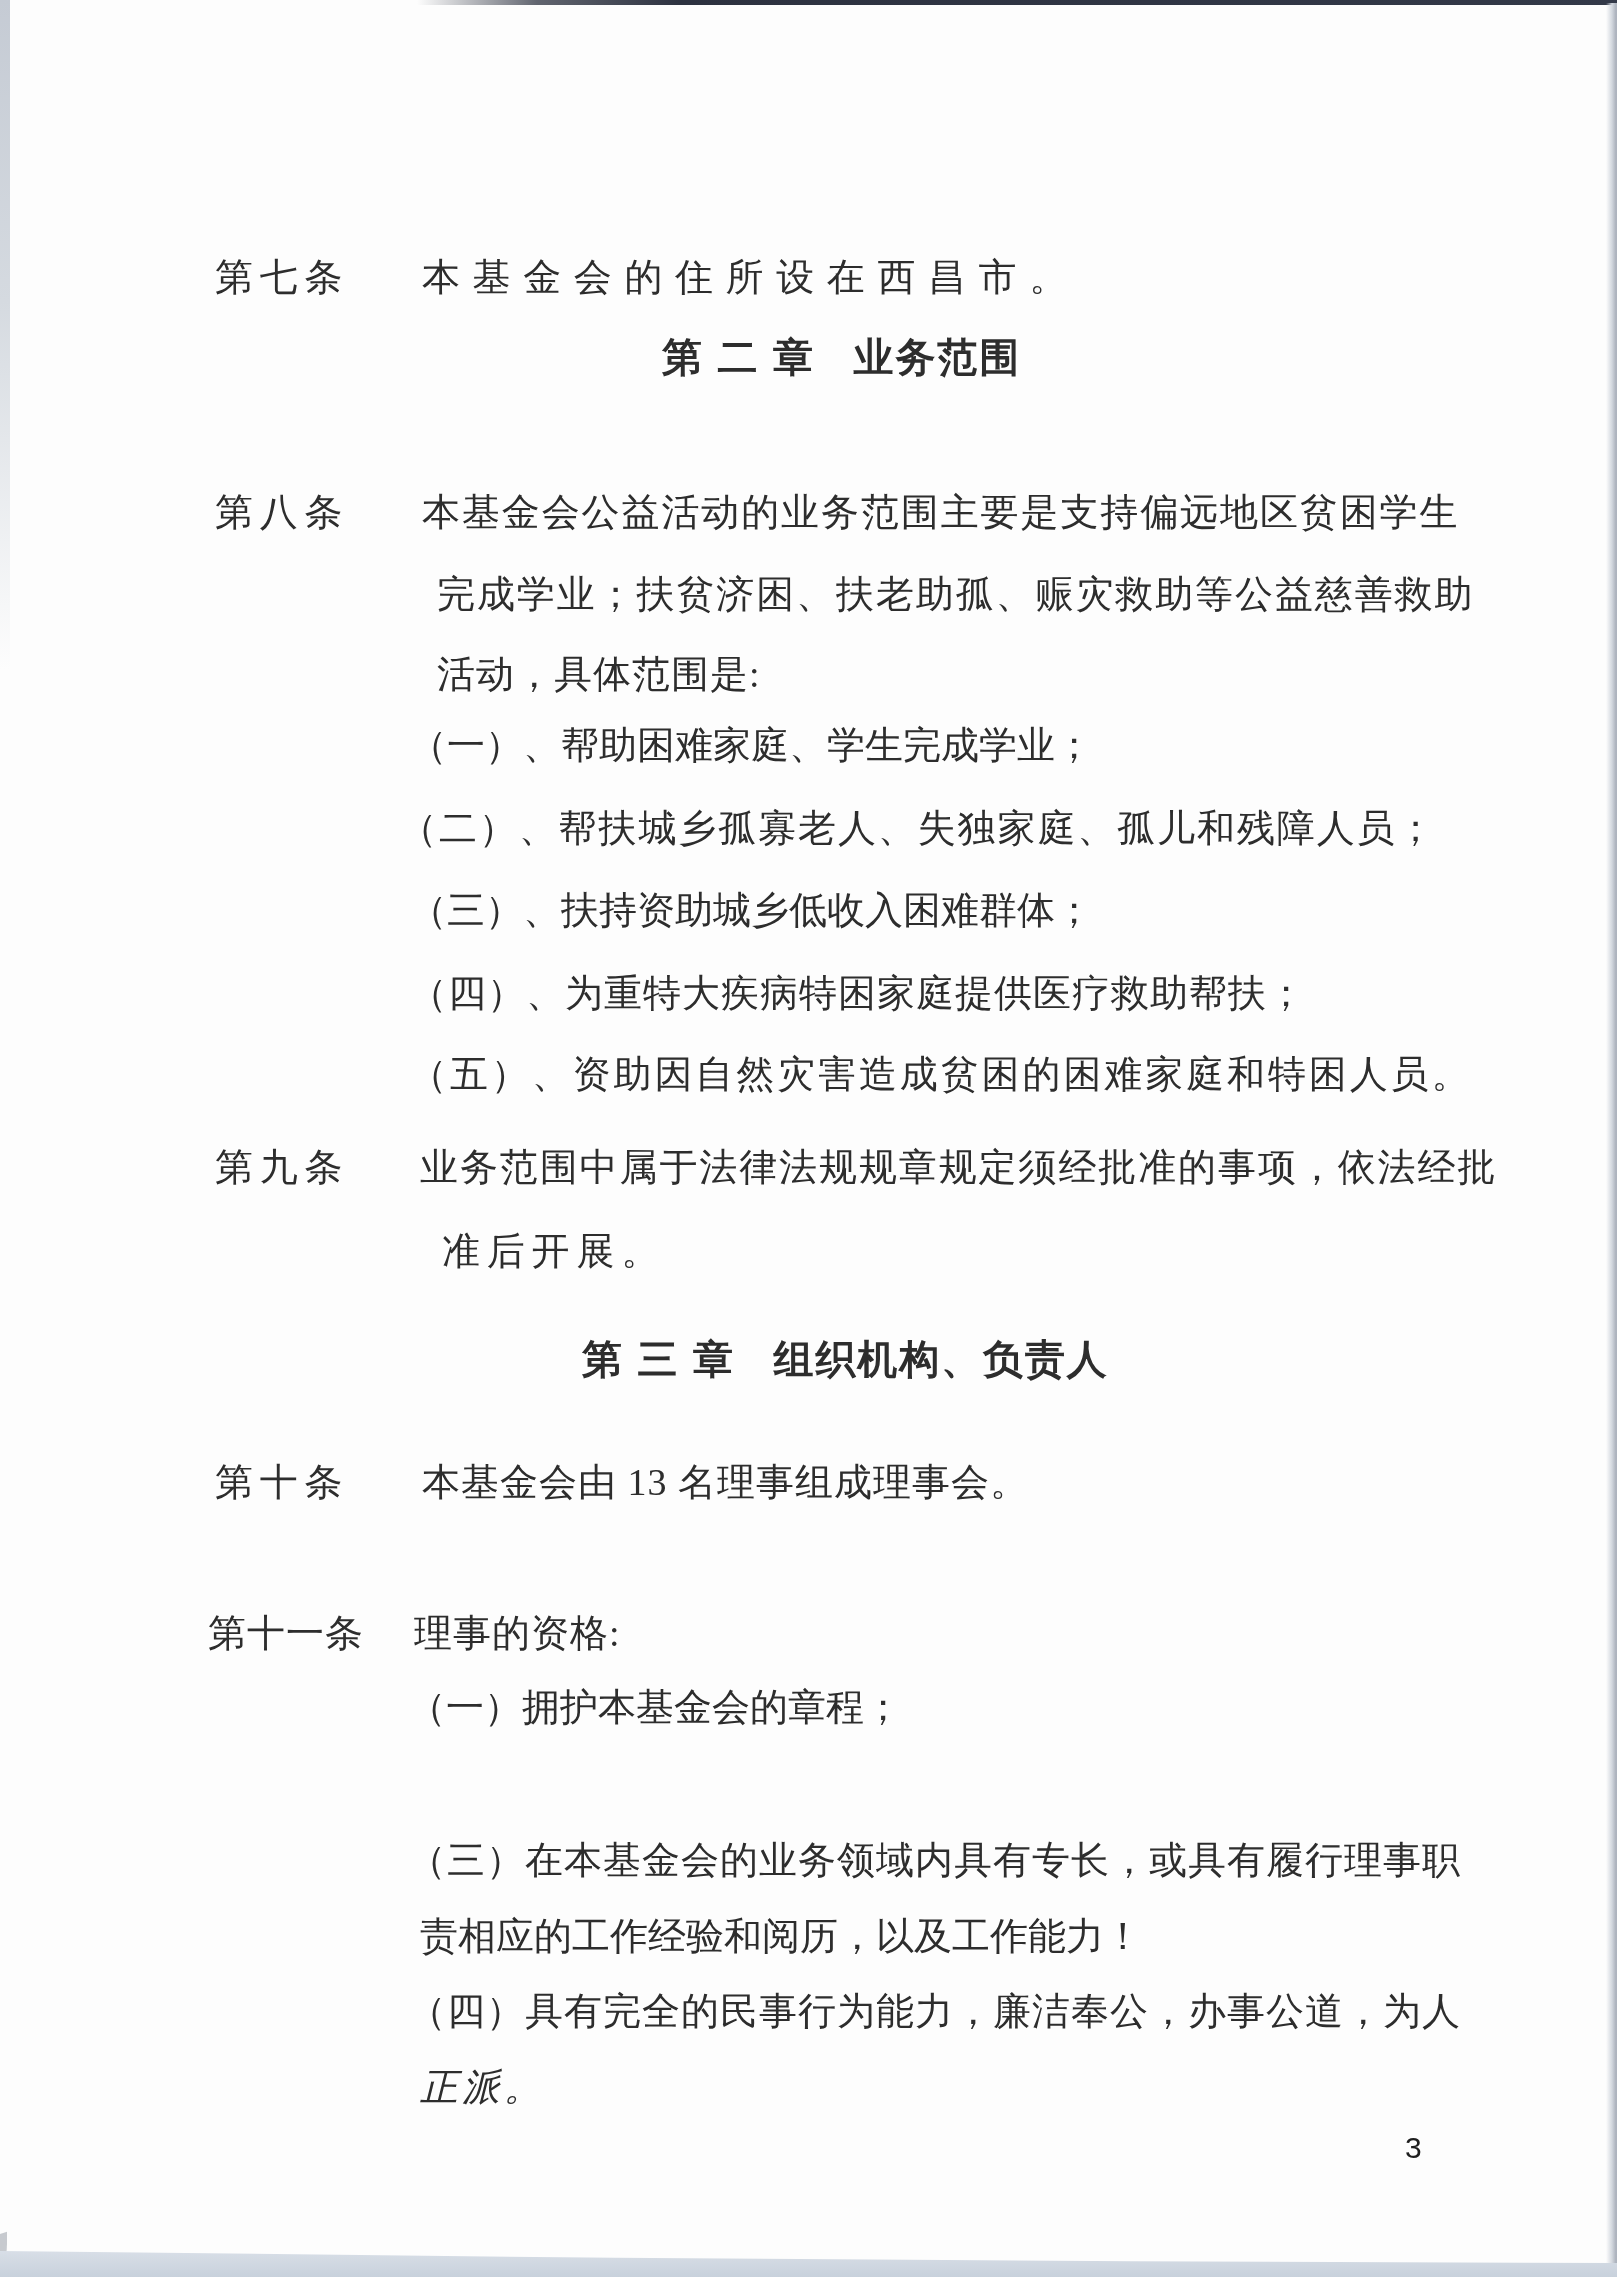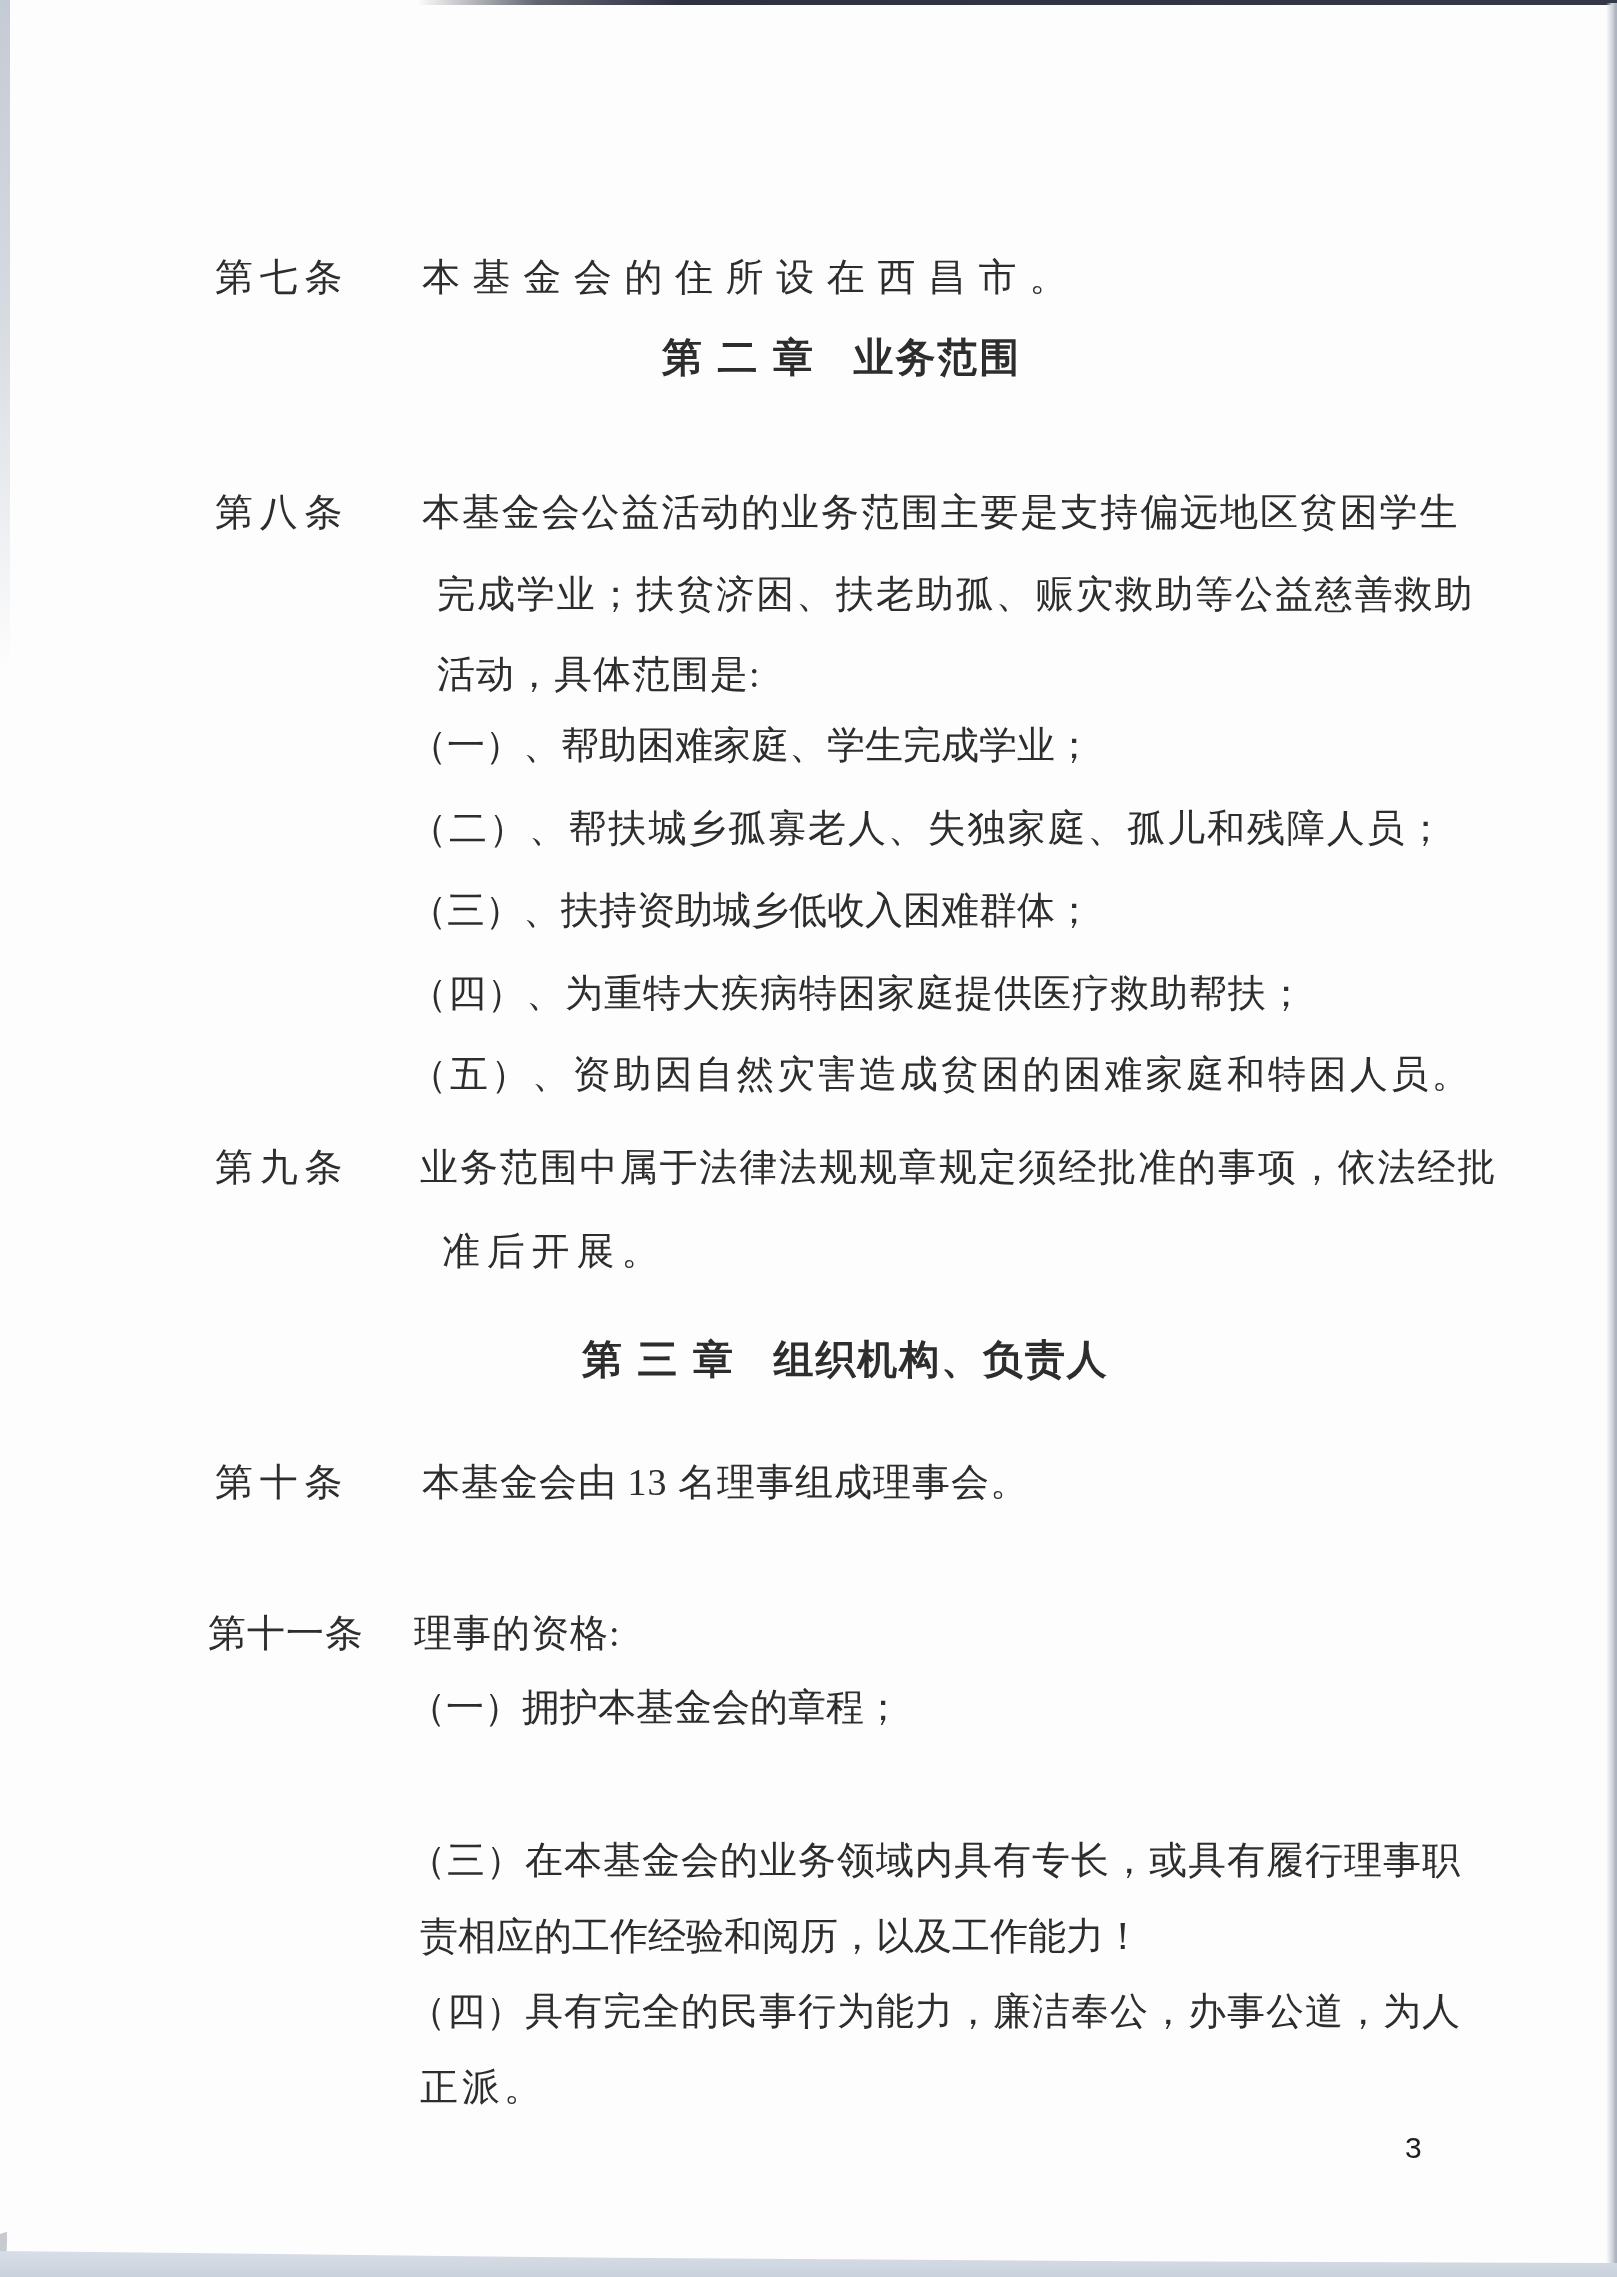--- a/index.html
+++ b/index.html
@@ -47,21 +47,21 @@
     white-space:nowrap;
     font-size:38px;line-height:45px;height:45px;
     letter-spacing:1.9px;
     margin-top:40px;
   }
   .lbl{letter-spacing:6.8px;}
   .lbl-tight{letter-spacing:1px;}
   .ls0{letter-spacing:0;}
   .ls1{letter-spacing:1px;}
   .ls3{letter-spacing:2.9px;}
-  .ls4{letter-spacing:3.9px;}
+  .ls4{letter-spacing:3.9px;font-style:italic;}
   .ls7{letter-spacing:6.8px;}
   .ls13{letter-spacing:12.6px;}
   .hd{
     position:absolute;white-space:nowrap;
     font-size:40px;line-height:47px;height:47px;
     font-weight:bold;
   }
   .hd .num{letter-spacing:15.5px;}
   .hd .gap{display:inline-block;width:25px;}
   .hd .ttl{letter-spacing:1.9px;margin-top:44px;}
@@ -88,21 +88,21 @@
   <div class="hd" style="left:662px;top:334px">
     <span class="num">第二章</span><span class="gap"></span><span class="ttl">业务范围</span>
   </div>
 
   <div class="ln lbl" style="left:215px;top:450px">第八条</div>
   <div class="ln" style="left:422px;top:450px">本基金会公益活动的业务范围主要是支持偏远地区贫困学生</div>
   <div class="ln" style="left:437px;top:532px">完成学业；扶贫济困、扶老助孤、赈灾救助等公益慈善救助</div>
   <div class="ln ls1" style="left:437px;top:612px">活动，具体范围是:</div>
 
   <div class="ln ls0" style="left:409px;top:683px">（一）、帮助困难家庭、学生完成学业；</div>
-  <div class="ln" style="left:409px;top:766px">（二）、帮扶城乡孤寡老人、失独家庭、孤儿和残障人员；</div>
+  <div class="ln" style="left:399px;top:766px">（二）、帮扶城乡孤寡老人、失独家庭、孤儿和残障人员；</div>
   <div class="ln ls0" style="left:409px;top:848px">（三）、扶持资助城乡低收入困难群体；</div>
   <div class="ln ls1" style="left:409px;top:931px">（四）、为重特大疾病特困家庭提供医疗救助帮扶；</div>
   <div class="ln ls3" style="left:409px;top:1012px">（五）、资助因自然灾害造成贫困的困难家庭和特困人员。</div>
 
   <div class="ln lbl" style="left:215px;top:1105px">第九条</div>
   <div class="ln" style="left:420px;top:1105px">业务范围中属于法律法规规章规定须经批准的事项，依法经批</div>
   <div class="ln ls7" style="left:442px;top:1189px">准后开展。</div>
 
   <div class="hd" style="left:582px;top:1336px">
     <span class="num">第三章</span><span class="gap"></span><span class="ttl ls1">组织机构、负责人</span>

